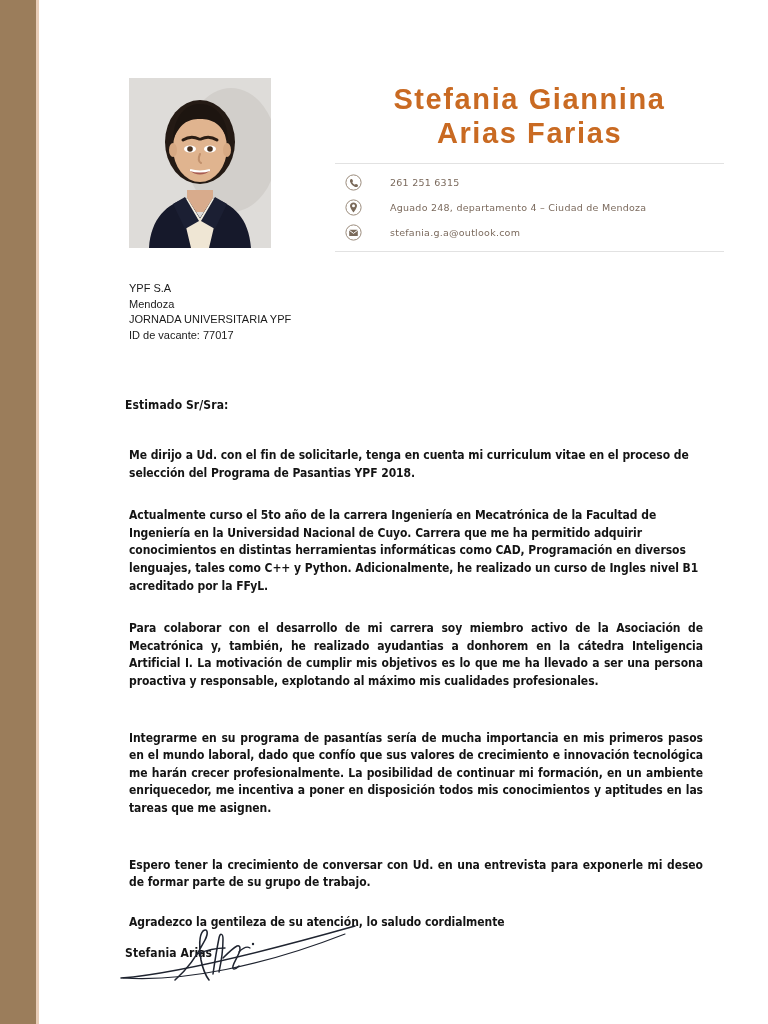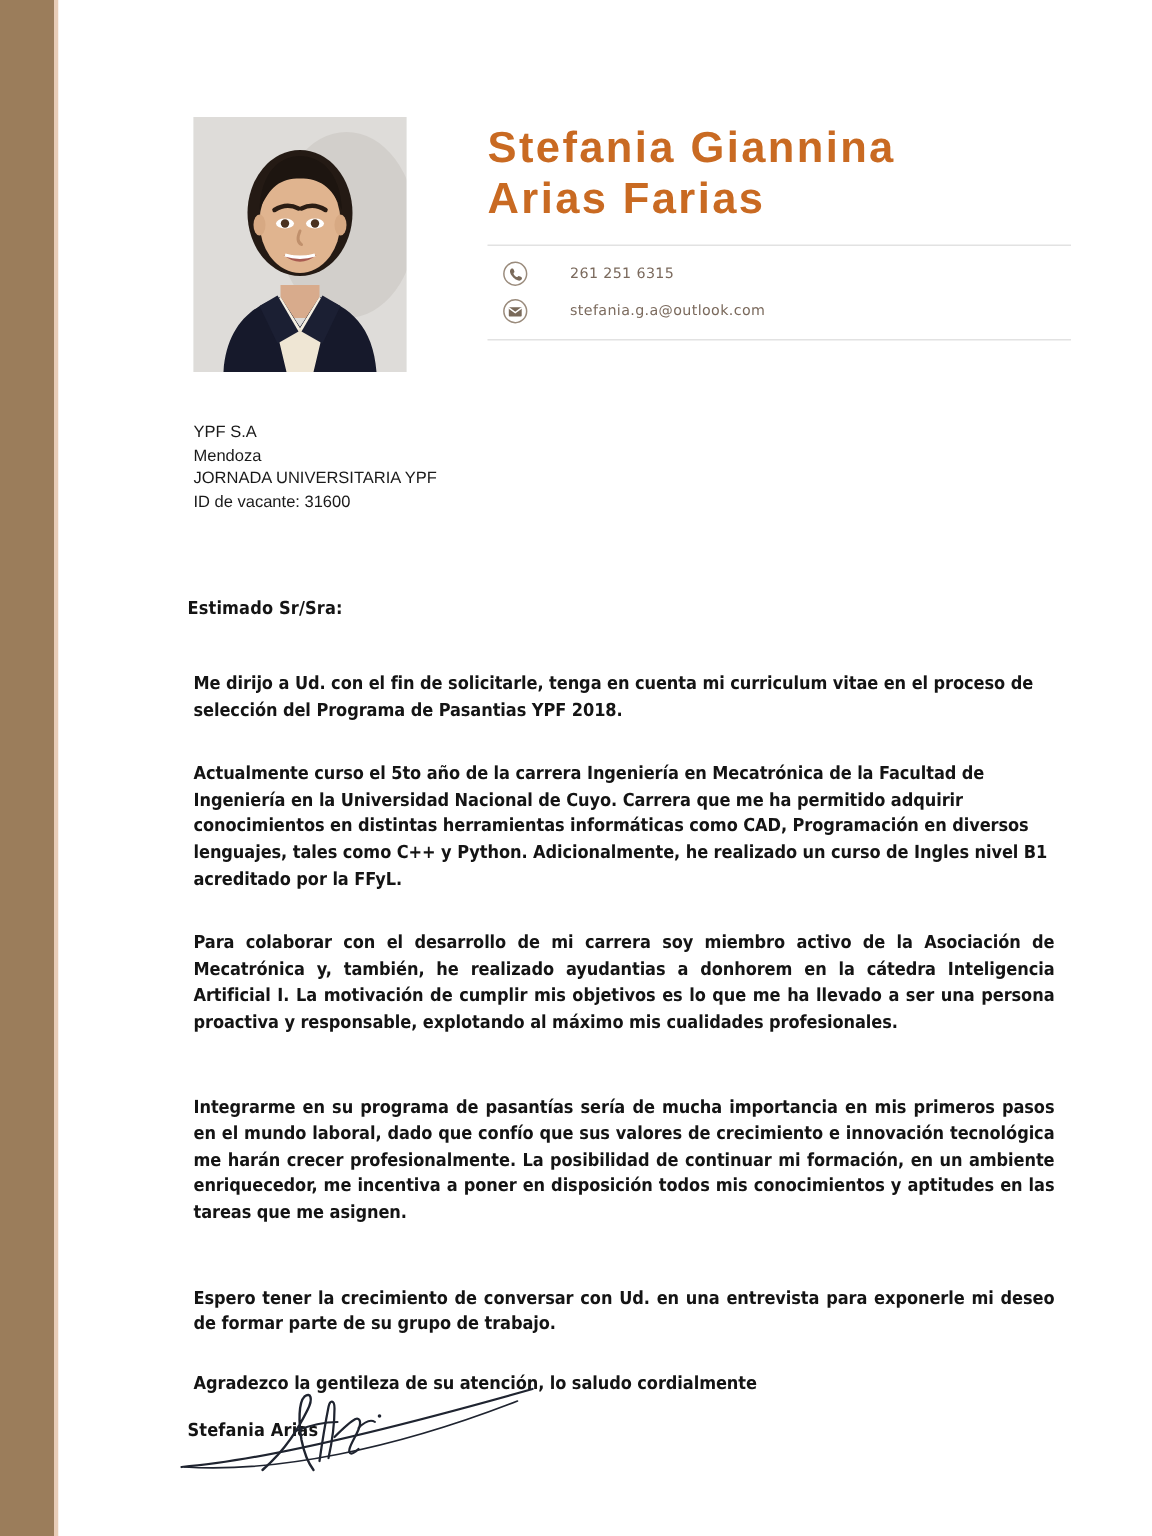--- a/index.html
+++ b/index.html
@@ -55,22 +55,23 @@
     position: absolute;
     left: 88px; top: 0;
     width: 142px; height: 170px;
     background: #d9d9d7;
     overflow: hidden;
   }
   .photo svg { display: block; }
 
   .header-right {
     position: absolute;
-    left: 284px; top: 4px;
+    left: 294px; top: 4px;
     width: 389px;
+    text-align: center;
   }
 
   .name {
     color: #c96a22;
     font-family: "Liberation Sans", sans-serif;
     font-weight: bold;
     font-size: 29px;
     line-height: 34px;
     letter-spacing: 1.6px;
     margin: 0;
@@ -229,37 +230,47 @@
               <circle cx="8.5" cy="8.5" r="7.6" fill="none" stroke="#9a8b7c" stroke-width="1"></circle>
               <path d="M5.6 5.3 c0.9 -0.6 1.6 -0.2 1.9 0.5 l0.4 1 c0.2 0.5 0 0.8 -0.4 1.1 c-0.2 0.2 -0.2 0.4 -0.1 0.7 c0.4 0.9 1.1 1.6 2 2 c0.3 0.1 0.5 0.1 0.7 -0.1 c0.3 -0.4 0.6 -0.6 1.1 -0.4 l1 0.4 c0.7 0.3 1.1 1 0.5 1.9 c-0.5 0.7 -1.5 0.9 -2.6 0.5 c-2 -0.7 -4.2 -2.9 -4.9 -4.9 c-0.4 -1.1 -0.2 -2.1 0.4 -2.7 z" fill="#7a6a5a"></path>
             </svg>
           </span>
           <span class="contact-text">261 251 6315</span>
         </li>
         <li class="contact-row">
           <span class="contact-icon">
             <svg width="17" height="17" viewBox="0 0 17 17" xmlns="http://www.w3.org/2000/svg">
               <circle cx="8.5" cy="8.5" r="7.6" fill="none" stroke="#9a8b7c" stroke-width="1"></circle>
+              <path d="M8.5 3.4 c-2 0 -3.5 1.5 -3.5 3.4 c0 2.5 3.5 6.6 3.5 6.6 s3.5 -4.1 3.5 -6.6 c0 -1.9 -1.6 -3.4 -3.5 -3.4 z" fill="#7a6a5a"></path>
+              <circle cx="8.5" cy="6.8" r="1.5" fill="#ffffff"></circle>
+            </svg>
+          </span>
+          <span class="contact-text">Aguado 248, departamento 4 – Ciudad de Mendoza</span>
+        </li>
+        <li class="contact-row">
+          <span class="contact-icon">
+            <svg width="17" height="17" viewBox="0 0 17 17" xmlns="http://www.w3.org/2000/svg">
+              <circle cx="8.5" cy="8.5" r="7.6" fill="none" stroke="#9a8b7c" stroke-width="1"></circle>
               <rect x="4.2" y="5.8" width="8.6" height="6.2" rx="0.6" fill="#7a6a5a"></rect>
               <path d="M4.2 6.2 L8.5 9.4 L12.8 6.2" fill="none" stroke="#ffffff" stroke-width="1"></path>
             </svg>
           </span>
           <span class="contact-text">stefania.g.a@outlook.com</span>
         </li>
       </ul>
 
       <div class="rule rule-bottom"></div>
     </div>
   </div>
 
   <div class="recipient">
     <div>YPF S.A</div>
     <div>Mendoza</div>
     <div>JORNADA UNIVERSITARIA YPF</div>
-    <div>ID de vacante: 31600</div>
+    <div>ID de vacante: 77017</div>
   </div>
 
   <div class="letter">
 
     <p class="salutation">Estimado Sr/Sra:</p>
 
     <div class="spacer-lg"></div>
 
     <p class="para">Me dirijo a Ud. con el fin de solicitarle, tenga en cuenta mi curriculum vitae en el proceso de selección del Programa de Pasantias YPF 2018.</p>
 

